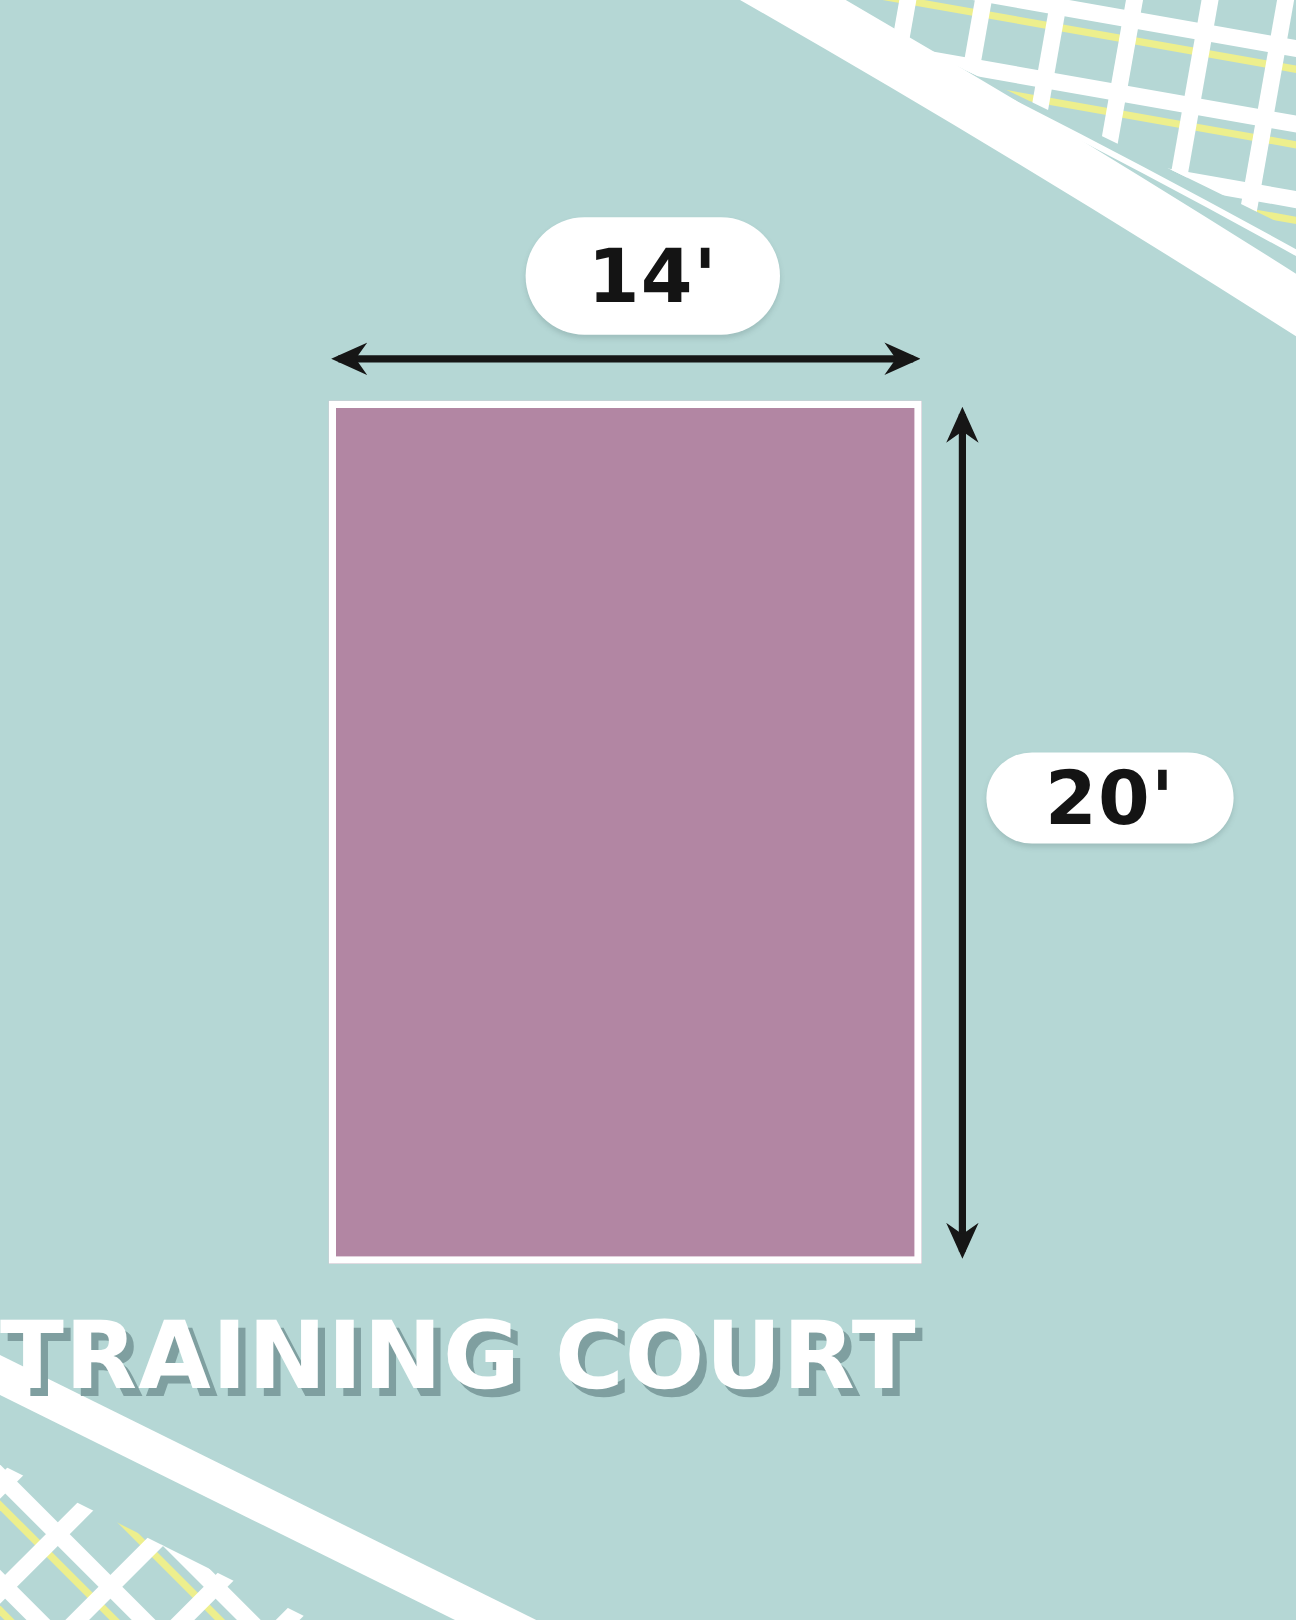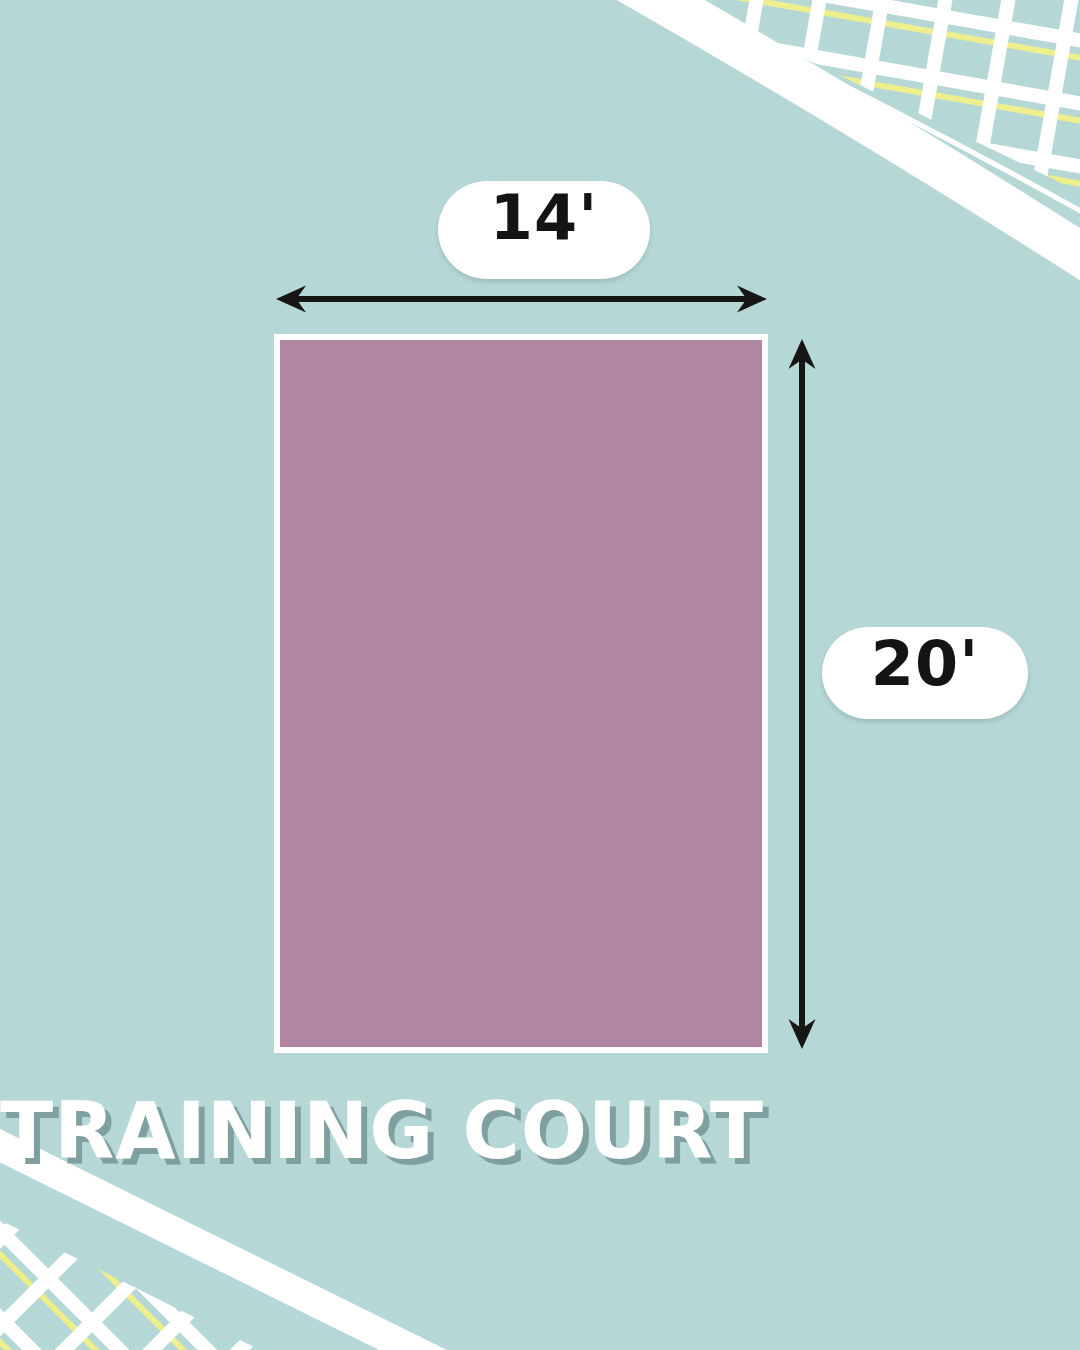--- a/index.html
+++ b/index.html
@@ -32,31 +32,31 @@
   .arrowhead{fill:var(--arrow);}
   .court{
     position:absolute;
     left:274px;top:334px;width:494px;height:719px;
     box-sizing:border-box;
     background:var(--court-fill);
     border:6px solid var(--court-border);
   }
   .pill{
     position:absolute;
-    display:flex;justify-content:center;
+    display:flex;align-items:center;justify-content:center;
     background:var(--label-pill-bg);
     color:var(--label-text);
     font-weight:bold;
     border-radius:60px;
     font-size:62px;
     letter-spacing:1px;
     box-shadow:0 3px 4px rgba(90,120,120,0.25);
   }
   .pill-width{left:438px;top:181px;width:212px;height:98px;}
-  .pill-height{left:822px;top:627px;width:206px;height:92px;}
+  .pill-height{left:822px;top:627px;width:206px;height:76px;}
   .title{
     position:absolute;
     left:0;right:0;top:1092px;
     text-align:left;
     font-size:78px;
     font-weight:bold;
     letter-spacing:1px;
     color:var(--title-text);
     text-shadow:6px 6px 0 var(--title-shadow);
     line-height:1;

